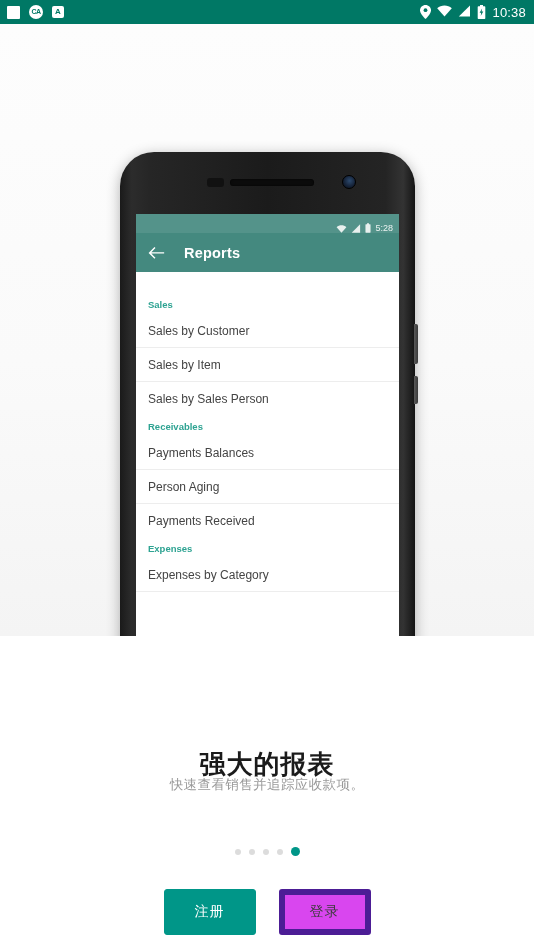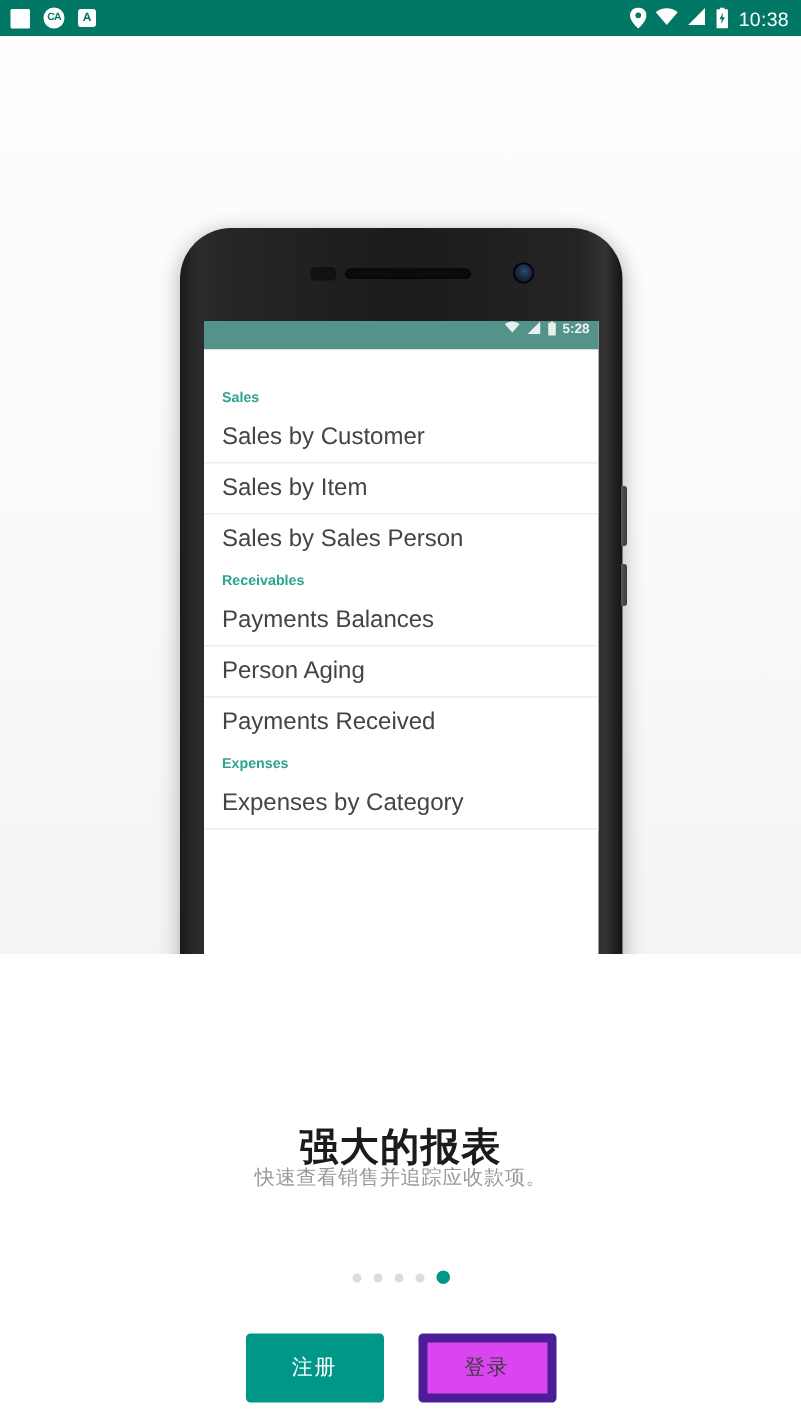--- a/index.html
+++ b/index.html
@@ -137,25 +137,24 @@
     border-radius: 0 2px 2px 0;
   }
   .side-btn.power { top: 172px; height: 40px; }
   .side-btn.vol   { top: 224px; height: 28px; }
 
   
   .mini-status {
     height: 19px;
     background: #54938a;
     display: flex;
-    align-items: flex-start;
+    align-items: flex-end;
     justify-content: flex-end;
     gap: 4px;
     padding-right: 6px;
-    font-weight: bold;
   }
   .mini-time {
     color: #eaf2f0;
     font-size: 9px;
     font-family: "Liberation Sans", sans-serif;
   }
 
   
   .mini-appbar {
     height: 39px;
@@ -193,21 +192,21 @@
     font-weight: bold;
     padding: 5px 12px 4px 12px;
     font-family: "Liberation Sans", sans-serif;
   }
   .list-row {
     padding: 0 12px;
     height: 34px;
     display: flex;
     align-items: center;
     border-bottom: 1px solid #ededed;
-    font-size: 16px;
+    font-size: 12px;
     color: #444444;
     font-family: "Liberation Sans", sans-serif;
   }
   .list-row.last-of-section { border-bottom: none; }
   .list-row.plain-bottom { border-bottom: 1px solid #ededed; }
 
   
   .below {
     position: absolute;
     top: 636px; left: 0;
@@ -350,20 +349,28 @@
             </svg>
           </span>
           <span>
             <svg class="icn" width="6" height="10" viewBox="0 0 9 14">
               <path d="M3 0h3v1.2h1.6c0.4 0 0.7 0.3 0.7 0.7v11.4c0 0.4-0.3 0.7-0.7 0.7H1.4c-0.4 0-0.7-0.3-0.7-0.7V1.9c0-0.4 0.3-0.7 0.7-0.7H3z" fill="#e8f0ee"></path>
             </svg>
           </span>
           <span class="mini-time">5:28</span>
         </div>
 
+        <div class="mini-appbar">
+          <span>
+            <svg class="icn" width="17" height="14" viewBox="0 0 20 16">
+              <path d="M7.6 0.9 8.8 2.1 3.9 7h15.1v1.7H3.9l4.9 4.9-1.2 1.2L0.7 7.9z" fill="#ffffff"></path>
+            </svg>
+          </span>
+          <span class="mini-title">Reports</span>
+        </div>
 
         <div class="mini-list">
           <div class="clip-top"></div>
 
           <div class="sec-head">Sales</div>
           <div class="list-row">Sales by Customer</div>
           <div class="list-row">Sales by Item</div>
           <div class="list-row last-of-section">Sales by Sales Person</div>
 
           <div class="sec-head">Receivables</div>

